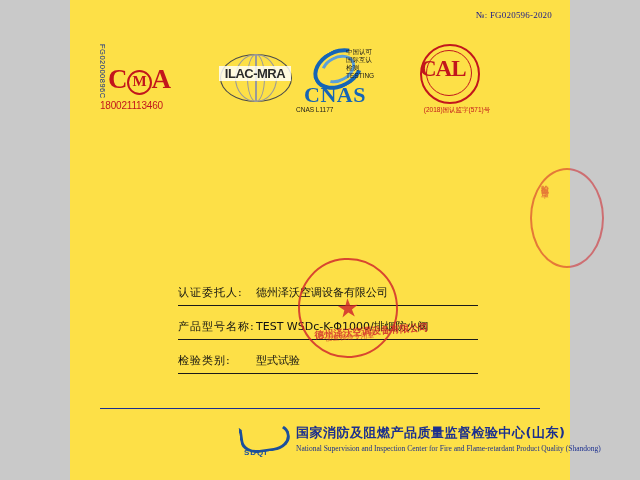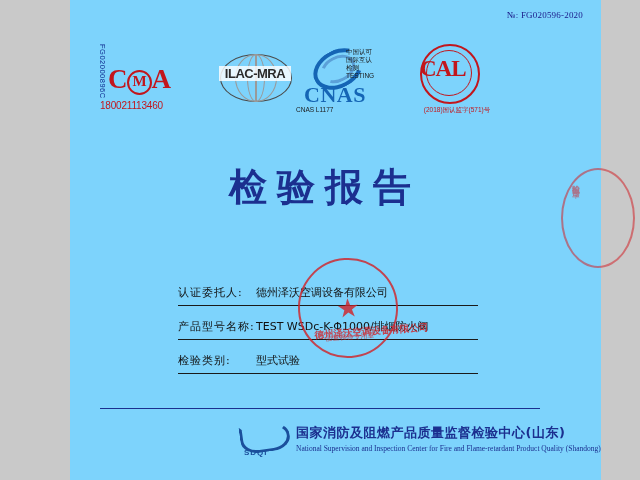--- a/index.html
+++ b/index.html
@@ -6,22 +6,21 @@
   body{
     width:640px;height:480px;
     background:#c9c9c9;
     font-family:"Liberation Sans", sans-serif;
     overflow:hidden;
   }
   .page{
     position:absolute;
     left:70px;top:0;
     width:500px;height:480px;
-    background:#7dd3fc;
-    padding-left:31px;
+    background:#fde047;
   }
 
   
   .serial{
     position:absolute;
     right:18px;top:10px;
     font-size:9px;
     color:#1b1b8a;
     font-family:"Liberation Serif", serif;
     letter-spacing:.2px;
@@ -333,21 +332,20 @@
     </div>
 
     <div class="cal">
       <div class="circle"></div>
       <div class="letters">CAL</div>
       <div class="sub">(2018)国认监字(571)号</div>
     </div>
 
   </div>
 
-  <div class="cn-title">检验报告</div>
 
   <div class="edge-seal">
     <div class="t">检验报告专用章</div>
   </div>
 
   <div class="fields">
 
     <div class="field f1">
       <div class="label">认证委托人:</div>
       <div class="value">德州泽沃空调设备有限公司</div>

